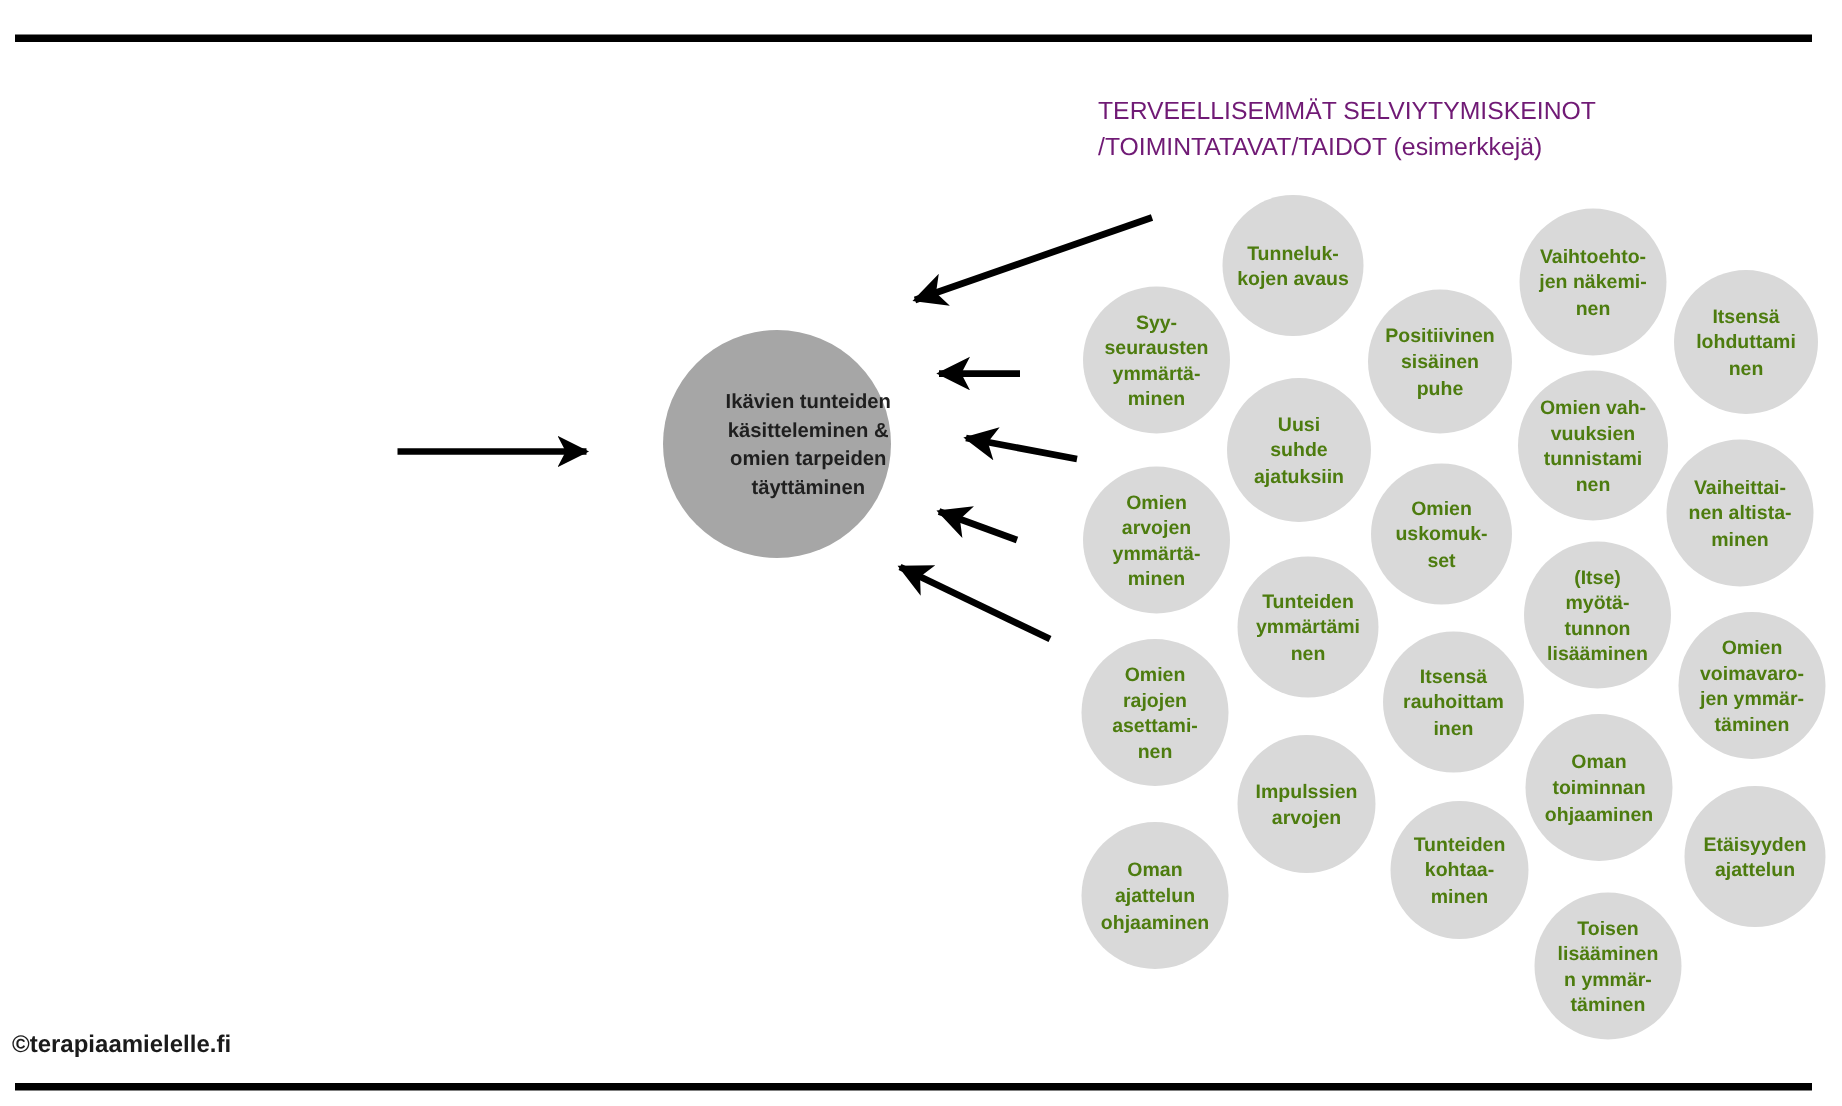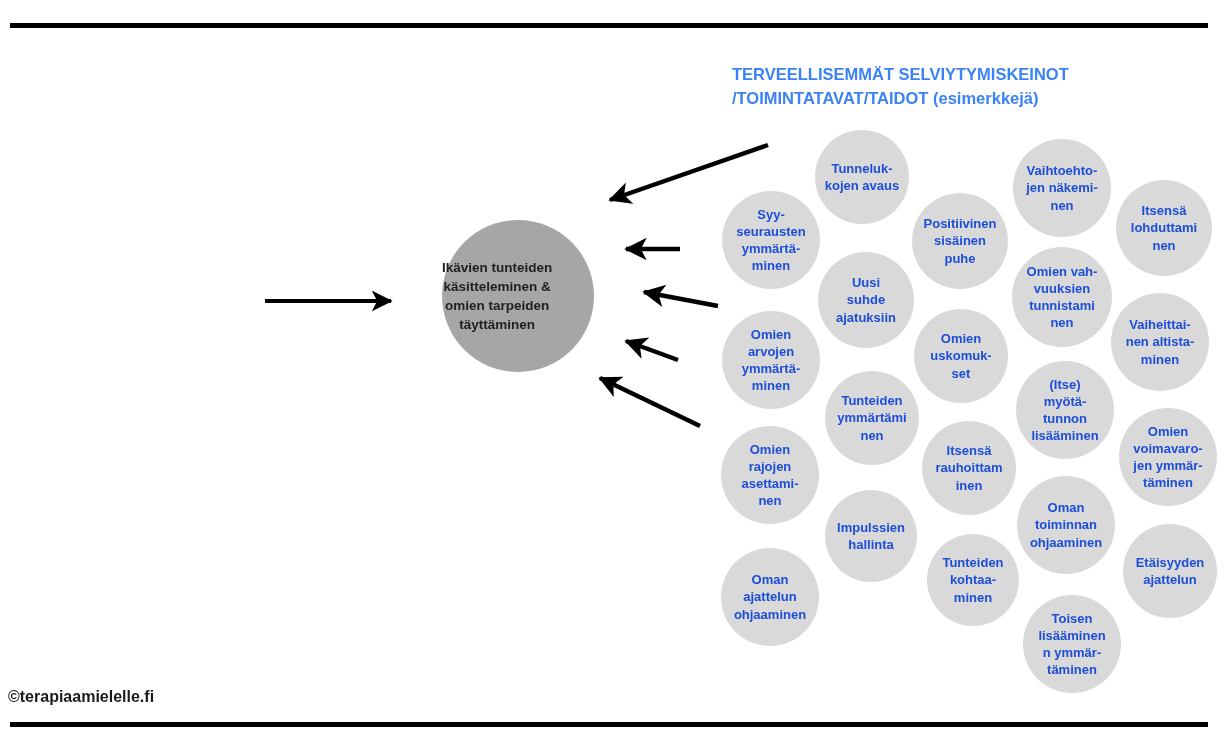--- a/index.html
+++ b/index.html
@@ -15,22 +15,22 @@
     position: absolute;
     left: 10px;
     width: 1198px;
     height: 5px;
     background: #000000;
   }
   .rule.top { top: 23px; }
   .rule.bottom { top: 722px; }
   .hdr {
     position: absolute;
-    font-weight: 700;
-    color: #3b82f6;
+    font-weight: 400;
+    color: #701a75;
     white-space: pre-line;
   }
   .hdr.coping {
     left: 732px; top: 62px;
     font-size: 16.5px; line-height: 24px;
     text-align: left;
   }
   .hdr.therapy {
     left: 425px; top: 144px; width: 170px;
     font-size: 15px; line-height: 21px;
@@ -40,34 +40,34 @@
     left: 25px; top: 263px; width: 250px;
     font-size: 15px; line-height: 22px;
     text-align: center;
   }
   .center-circle {
     position: absolute;
     left: 442px; top: 220px;
     width: 152px; height: 152px;
     border-radius: 50%;
     background: #a6a6a6;
-    display: flex; align-items: center; justify-content: flex-start;
+    display: flex; align-items: center; justify-content: flex-end;
     text-align: center;
     font-weight: 700; font-size: 13.5px; line-height: 1.42;
     color: #1f1f1f;
     white-space: pre-line;
   }
   .skill-circle {
     position: absolute;
     border-radius: 50%;
     background: #d9d9d9;
     display: flex; align-items: center; justify-content: center;
     text-align: center;
     font-weight: 700; font-size: 13px; line-height: 1.32;
-    color: #1d4ed8;
+    color: #4d7c0f;
     white-space: pre-line;
   }
   .arrow-layer {
     position: absolute;
     left: 0; top: 0;
     pointer-events: none;
   }
   .watermark {
     position: absolute;
     left: 8px; top: 688px;
@@ -155,21 +155,21 @@
 rauhoittam
 inen</span></div>
       <div class="skill-circle" style="left: 721px; top: 426px; width: 98px; height: 98px;"><span>Omien
 rajojen
 asettami-
 nen</span></div>
       <div class="skill-circle" style="left: 1017px; top: 476px; width: 98px; height: 98px;"><span>Oman
 toiminnan
 ohjaaminen</span></div>
       <div class="skill-circle" style="left: 825px; top: 490px; width: 92px; height: 92px;"><span>Impulssien
-hallinta</span></div>
+arvojen</span></div>
       <div class="skill-circle" style="left: 1123px; top: 524px; width: 94px; height: 94px;"><span>Etäisyyden
 ajattelun</span></div>
       <div class="skill-circle" style="left: 927px; top: 534px; width: 92px; height: 92px;"><span>Tunteiden
 kohtaa-
 minen</span></div>
       <div class="skill-circle" style="left: 721px; top: 548px; width: 98px; height: 98px;"><span>Oman
 ajattelun
 ohjaaminen</span></div>
       <div class="skill-circle" style="left: 1023px; top: 595px; width: 98px; height: 98px;"><span>Toisen
 lisääminen

